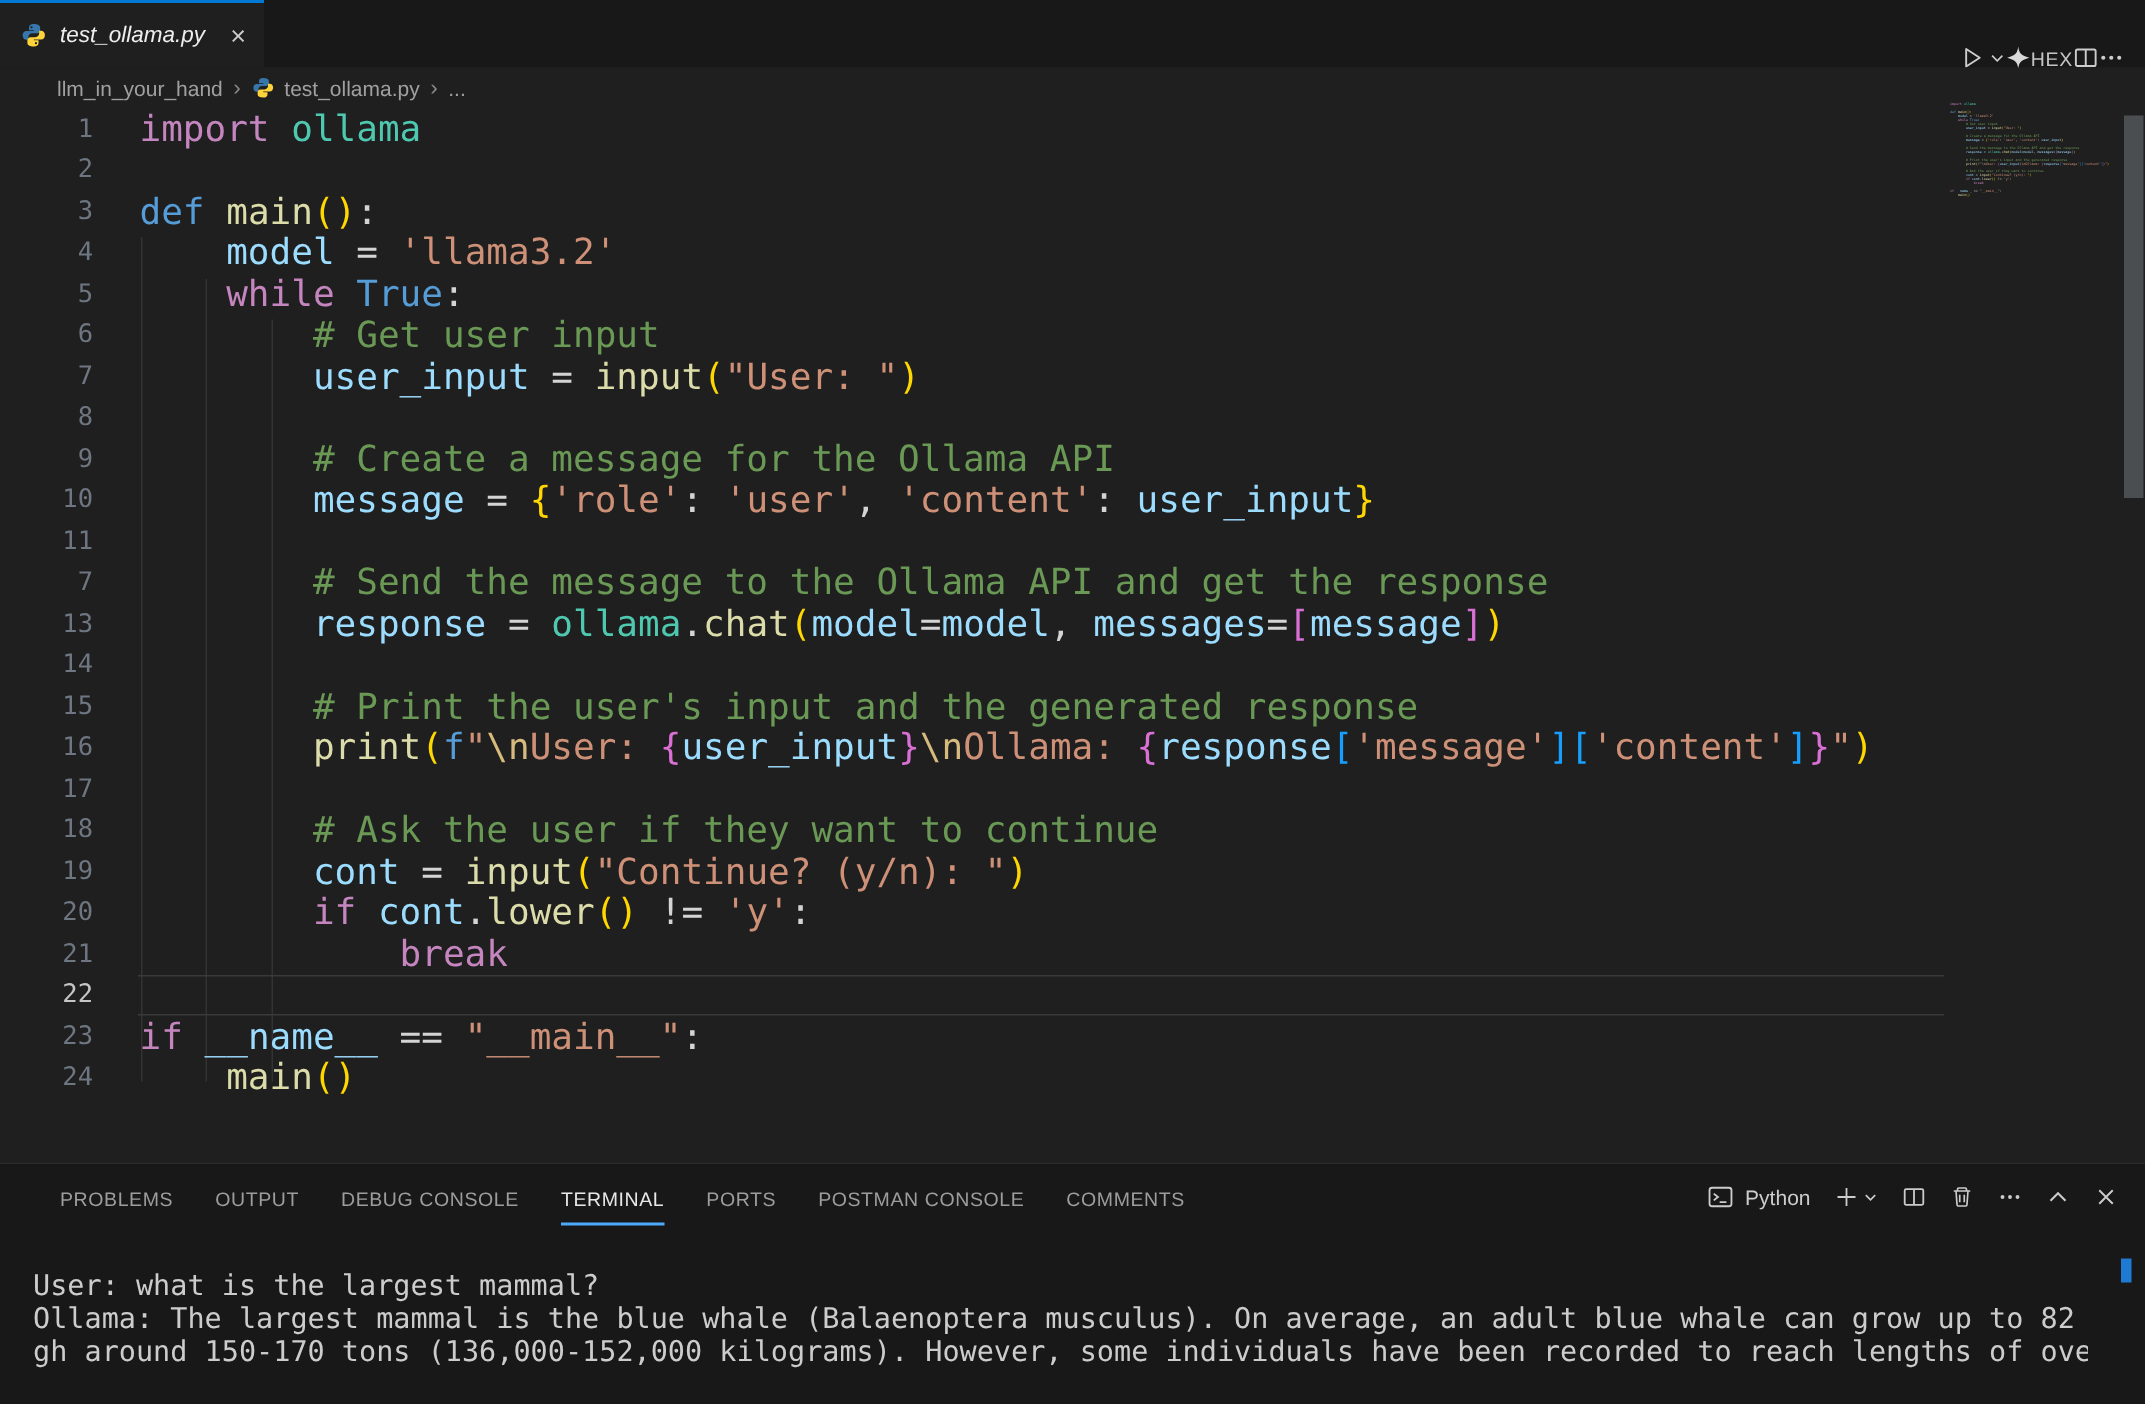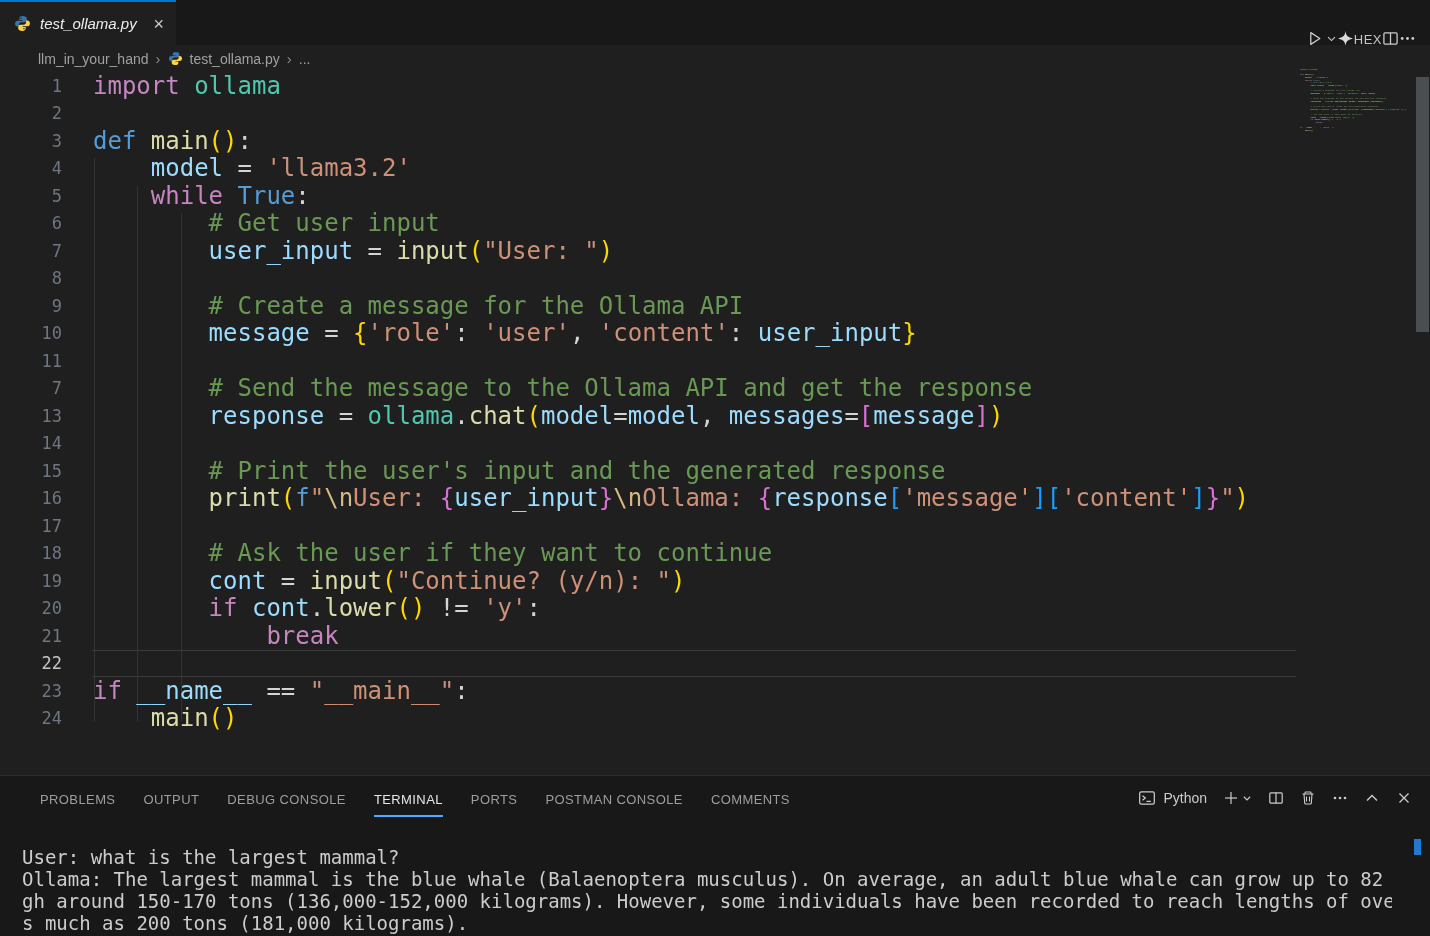--- a/index.html
+++ b/index.html
@@ -298,18 +298,17 @@
       <span>
         <svg class="ic" width="16" height="16" viewBox="0 0 16 16">
             <path d="M3.5 3.5 L12.5 12.5 M12.5 3.5 L3.5 12.5" stroke="#cccccc" stroke-width="1.3"></path>
           </svg>
       </span>
     </div>
     <div class="terminal-content">
         <div class="tline">User: what is the largest mammal?</div>
         <div class="tline">Ollama: The largest mammal is the blue whale (Balaenoptera musculus). On average, an adult blue whale can grow up to 82 feet (25 meters) in length and wei</div>
         <div class="tline">gh around 150-170 tons (136,000-152,000 kilograms). However, some individuals have been recorded to reach lengths of over 100 feet (30 meters) and weigh a</div>
-        <div class="tline">s much as 200 tons (181,000 kilograms).</div>
       </div>
     <div class="term-scrollbar"></div>
   </div>
 
 </div>
 
 </body></html>

